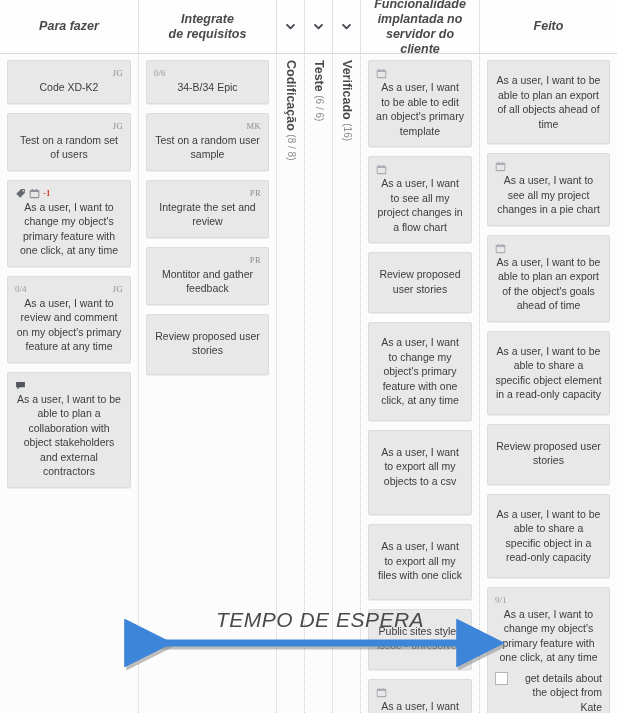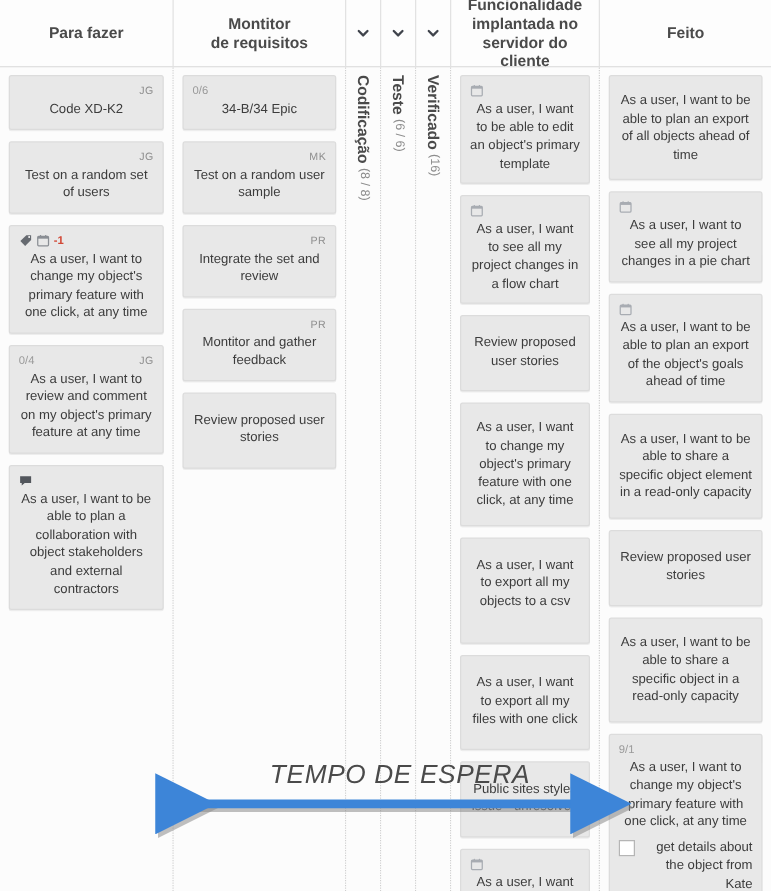--- a/index.html
+++ b/index.html
@@ -27,20 +27,21 @@
   .head-cell {
     display: flex;
     align-items: center;
     justify-content: center;
     text-align: center;
     border-right: 1px solid #e2e2e2;
     padding: 2px 4px;
     color: #4a4a4a;
     font-size: 12.5px;
     line-height: 15px;
+    font-style: italic;
   }
   .head-cell.last { border-right: none; }
   .head-cell .htitle { font-weight: bold; }
   .head-cell.collapsed { padding: 0; }
   .chev {
     width: 11px; height: 11px;
     display: block;
   }
   
   .cols {
@@ -86,23 +87,24 @@
     margin-bottom: 9px;
     padding: 6px 7px 8px 7px;
     font-size: 10.5px;
     line-height: 14.5px;
     color: #3c3c3c;
     text-align: center;
     box-shadow: 0 1px 0 rgba(0,0,0,0.06);
   }
   .card .meta {
     display: flex;
-    align-items: flex-start;
+    align-items: flex-end;
     height: 12px;
     margin-bottom: 1px;
+    font-family: Liberation Serif, serif;
   }
   .card .meta .left { display: flex; align-items: center; gap: 3px; }
   .card .meta .spacer { flex: 1 1 auto; }
   .ratio {
     font-size: 9px;
     color: #9a9a9a;
     line-height: 11px;
   }
   .initials {
     font-size: 8.5px;
@@ -159,21 +161,21 @@
 <div id="board">
 
   <div class="header-row">
 
     <div class="head-cell" style="width:139px">
       <span class="htitle">Para fazer</span>
     </div>
 
     <div class="head-cell" style="width:138px">
       <span class="htitle">
-        <span>Montitor</span><br>
+        <span>Integrate</span><br>
         <span>de requisitos</span>
       </span>
     </div>
 
     <div class="head-cell collapsed" style="width:28px">
       <svg class="chev" viewBox="0 0 12 12">
         <path d="M2.2 4.2 L6 8 L9.8 4.2" fill="none" stroke="#40444c" stroke-width="2" stroke-linecap="round" stroke-linejoin="round"></path>
       </svg>
     </div>
 

